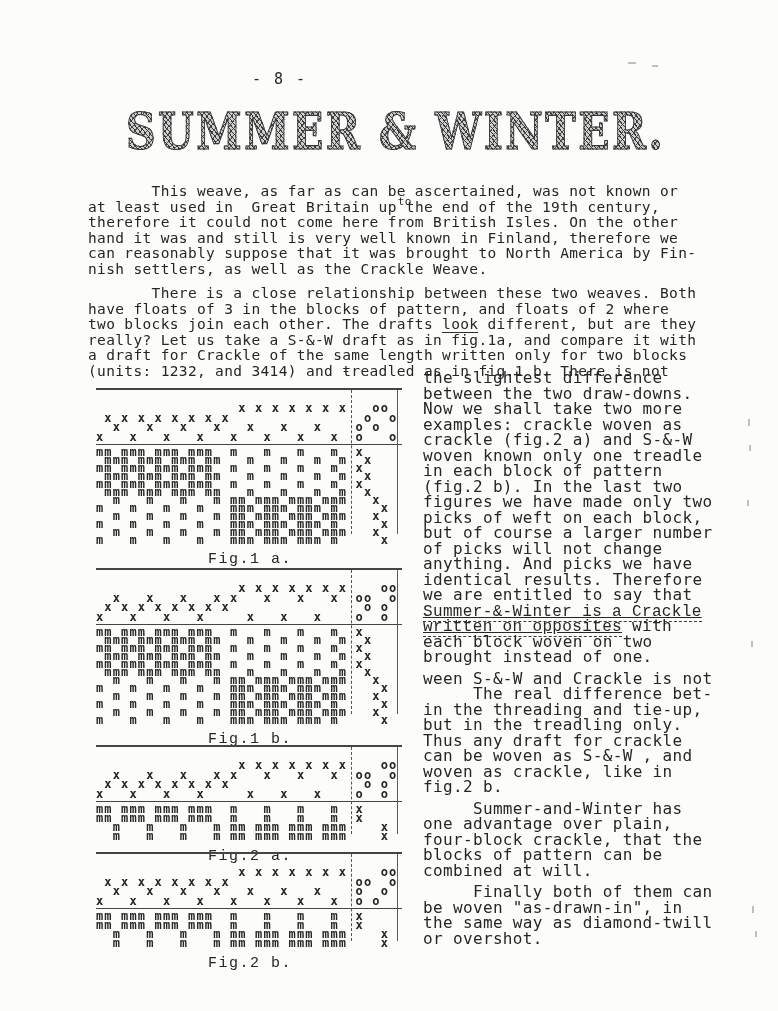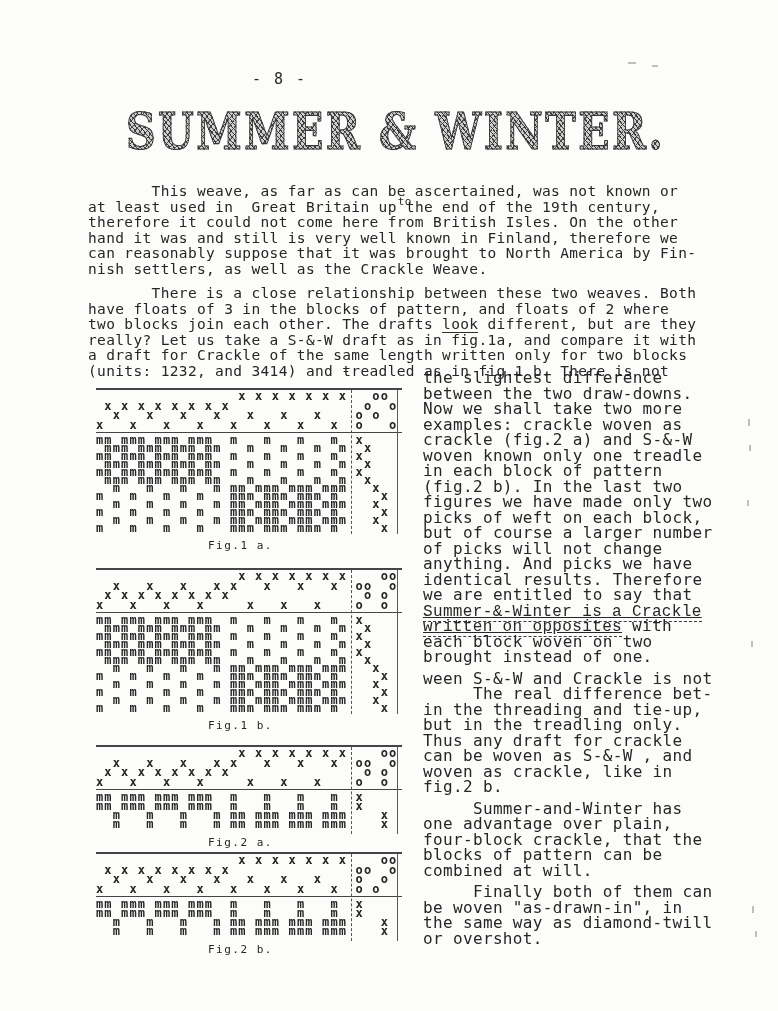--- a/index.html
+++ b/index.html
@@ -23,29 +23,29 @@
   .p2{top:286px}
   .ln{height:15.5px;line-height:15.5px;white-space:pre;}
   .sup{display:inline-block;width:0;overflow:visible;position:relative;top:-7px;left:1px;font-size:11px;}
   .u{border-bottom:1.5px solid #2f2f2f;}
   .u2{text-decoration:underline;border-bottom:1px dashed #3a3a3a;font-family:Liberation Mono, monospace;}
   .rightcol{position:absolute;left:423px;top:370px;width:300px;
             font-size:16px;letter-spacing:.35px;line-height:15.5px;}
   .rc-block{margin-bottom:6px;}
   .figure{position:absolute;left:96px;width:306px;border-top:2px solid #454545;}
   .threading,.drawdown{font-size:12px;letter-spacing:1.15px;font-weight:700;white-space:pre;}
-  .threading{border-bottom:1.5px solid #454545;padding:2px 0 2px;}
+  .threading{border-bottom:1.5px solid #454545;padding:14px 0 2px;}
   .drawdown{padding-top:3px;}
   .frow{height:9.5px;line-height:9.5px;white-space:pre;}
   .drawdown .frow{height:8px;line-height:8px;}
   .fig2 .drawdown .frow{height:9px;line-height:9px;}
   .vline{position:absolute;top:0;width:0;}
   .vl-div{left:255px;border-left:1px dashed #555;}
   .vl-edge{left:301px;border-left:1px solid #5a5a5a;}
-  .figcap{margin:7px 0 0 112px;font-size:11px;letter-spacing:1.5px;white-space:pre;}
+  .figcap{margin:7px 0 0 112px;font-size:15px;letter-spacing:1.5px;white-space:pre;font-family:Liberation Mono, monospace;}
   .art{position:absolute;background:#8d8d8d;opacity:.55;}
 </style>
 </head>
 <body>
 
 <div class="page">
 
   <div class="pageno">- 8 -</div>
 
   <h1 class="title">SUMMER &amp; WINTER.</h1>

